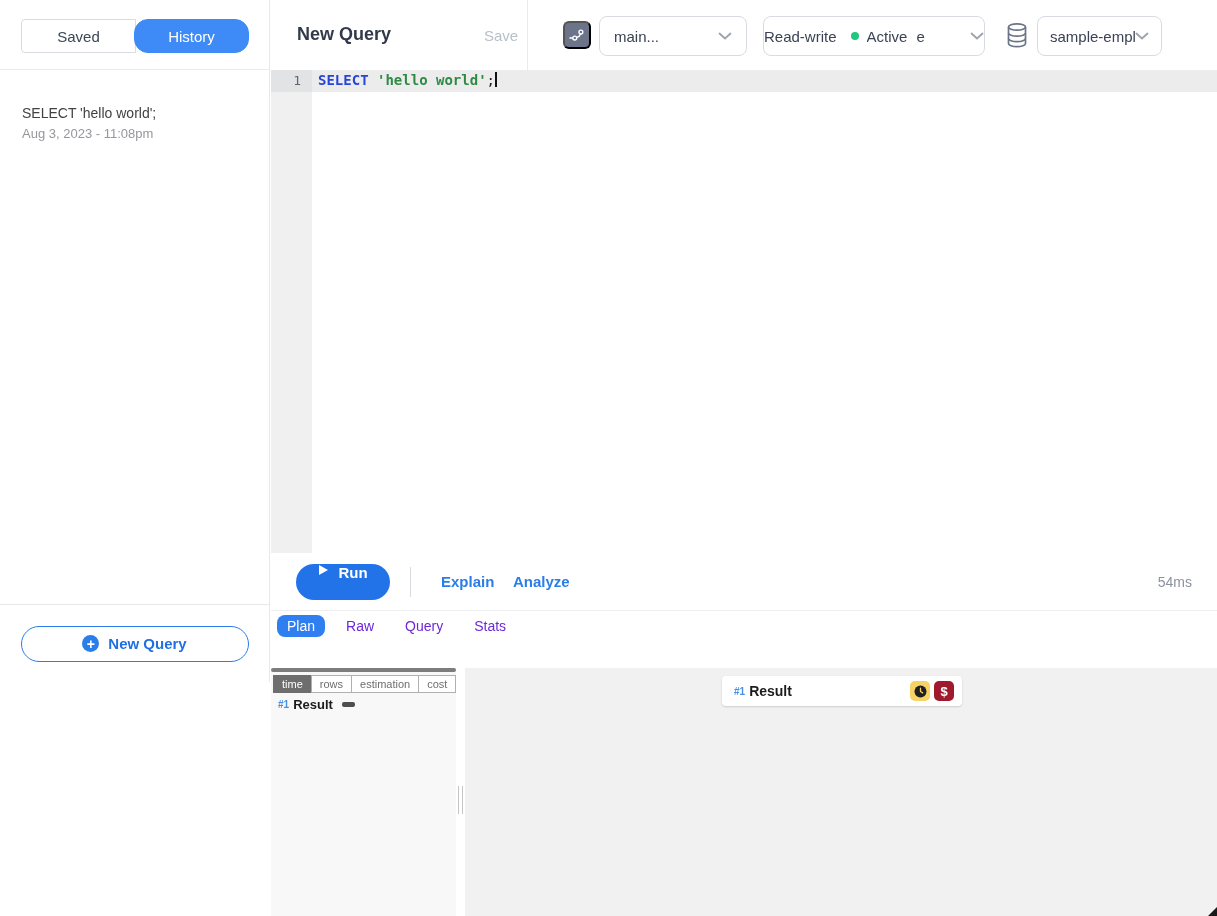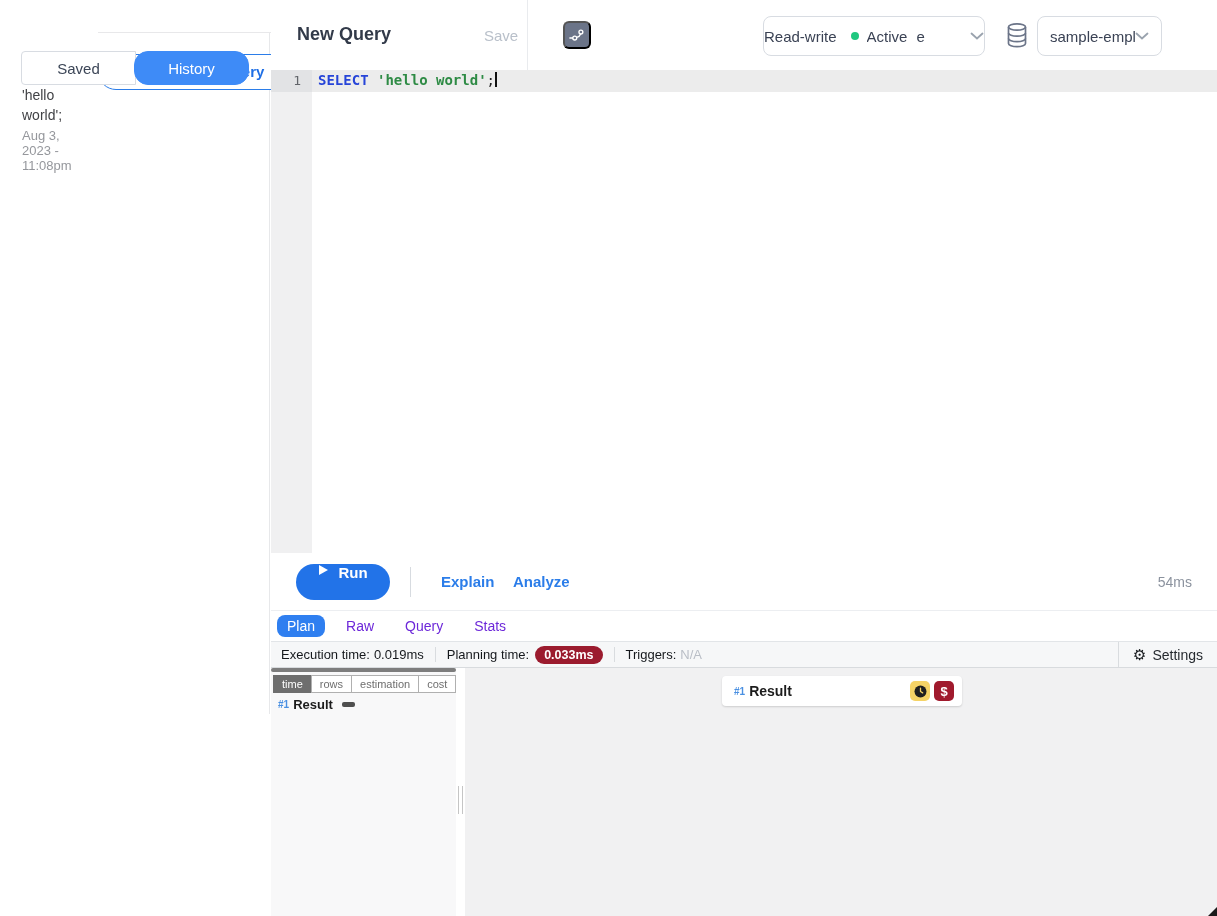--- a/index.html
+++ b/index.html
@@ -1,20 +1,20 @@
 <!DOCTYPE html>
 <html><head>
 <meta charset="utf-8">
 <style>
   * { margin:0; padding:0; box-sizing:border-box; }
   html,body { width:1217px; height:916px; background:#fff; font-family:"Liberation Sans", sans-serif; }
   .app { position:relative; width:1217px; height:916px; overflow:hidden; background:#fff; }
 
   
-  .sidebar { position:absolute; left:0; top:0; width:270px; height:682px; background:#fff; border-right:1px solid #e7e8ea; display:flex; flex-direction:row;margin-top:32px; }
+  .sidebar { position:absolute; left:0; top:0; width:270px; height:682px; background:#fff; border-right:1px solid #e7e8ea; display:flex; flex-direction:column; }
   .sidebar-header { height:70px; border-bottom:1px solid #ececee; position:relative; flex:none; }
   .segmented { position:absolute; left:21px; top:19px; width:228px; height:34px; display:flex; border-radius:4px; }
   .seg { flex:1; display:flex; align-items:center; justify-content:center; font-size:15px; cursor:pointer; }
   .seg-saved { background:#fff; color:#3c4657; border:1px solid #d8dce2; border-radius:4px 0 0 4px; }
   .seg-history { background:#3e8bf7; color:#fff; border:1px solid #3e8bf7; border-radius:14px; margin-left:-2px; }
   .history-list { flex:1; padding-top:33px; }
   .history-item { padding:0 22px; cursor:pointer; }
   .history-query { font-size:14px; color:#414246; line-height:20px; }
   .history-time { font-size:13px; color:#95979c; margin-top:3px; }
   .sidebar-footer { flex:none; height:78px; border-top:1px solid #e8e8ea; display:flex; align-items:center; justify-content:center; }
@@ -134,20 +134,28 @@
         <span style="display:flex;">
           <svg width="18" height="18" viewBox="0 0 24 24" fill="none" stroke="#ffffff" stroke-width="1.8" stroke-linecap="round">
             <circle cx="9" cy="16" r="2.6"></circle>
             <circle cx="17.2" cy="8" r="2.6"></circle>
             <path d="M2.5 16h3.8"></path>
             <path d="M11.6 15.2c3.4-.9 4.6-2.8 5.2-4.6"></path>
           </svg>
         </span>
       </button>
 
+      <div class="dropdown dd-branch">
+        <span class="dd-label">main...</span>
+        <span class="dd-chevron">
+          <svg width="14" height="9" viewBox="0 0 14 9" fill="none">
+              <path d="M1.5 1.5l5.5 5 5.5-5" stroke="#9aa3ae" stroke-width="1.8" stroke-linecap="round"></path>
+            </svg>
+        </span>
+      </div>
 
       <div class="dropdown dd-endpoint">
         <span class="dd-label">Read-write</span>
         <span class="status-dot"></span>
         <span class="dd-label">Active</span>
         <span class="endpoint-extra">e</span>
         <span class="dd-chevron">
           <svg width="14" height="9" viewBox="0 0 14 9" fill="none">
               <path d="M1.5 1.5l5.5 5 5.5-5" stroke="#9aa3ae" stroke-width="1.8" stroke-linecap="round"></path>
             </svg>
@@ -196,34 +204,20 @@
       <span class="duration">54ms</span>
     </div>
 
     <div class="result-tabs">
       <button class="rtab active">Plan</button>
       <button class="rtab">Raw</button>
       <button class="rtab">Query</button>
       <button class="rtab">Stats</button>
     </div>
 
-    <div class="metrics">
-      <span class="metric-label">Execution time:</span>
-      <span>0.019ms</span>
-      <span class="metric-sep"></span>
-      <span class="metric-label">Planning time:</span>
-      <span class="badge-red">0.033ms</span>
-      <span class="metric-sep"></span>
-      <span class="metric-label">Triggers:</span>
-      <span class="na-value">N/A</span>
-      <span class="settings-wrap">
-        <span class="gear-glyph">⚙</span>
-        <span class="settings-label">Settings</span>
-      </span>
-    </div>
 
     <div class="plan-area">
 
       <div class="plan-left">
         <div class="plan-hscroll"></div>
         <div class="sort-row">
           <button class="sort-btn active">time</button>
           <button class="sort-btn">rows</button>
           <button class="sort-btn">estimation</button>
           <button class="sort-btn">cost</button>

